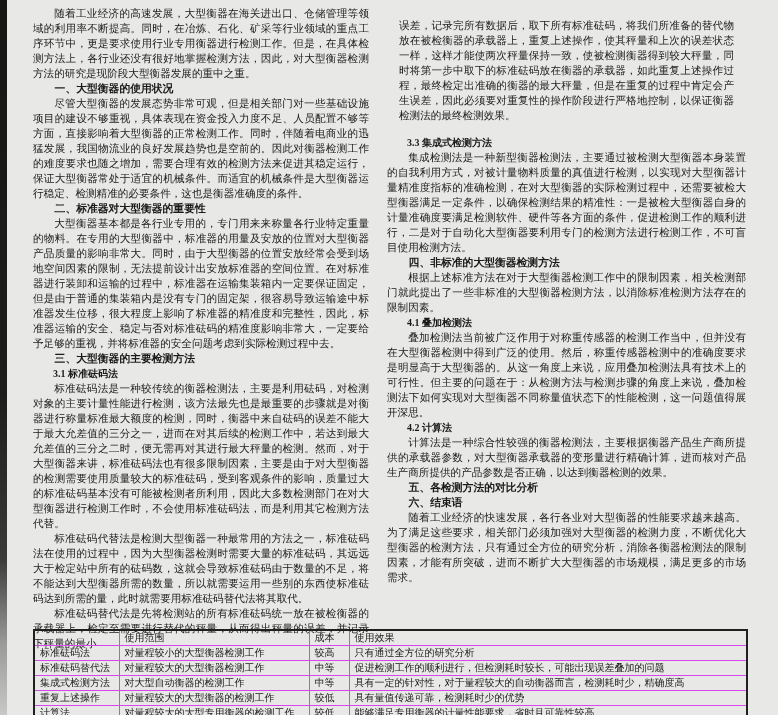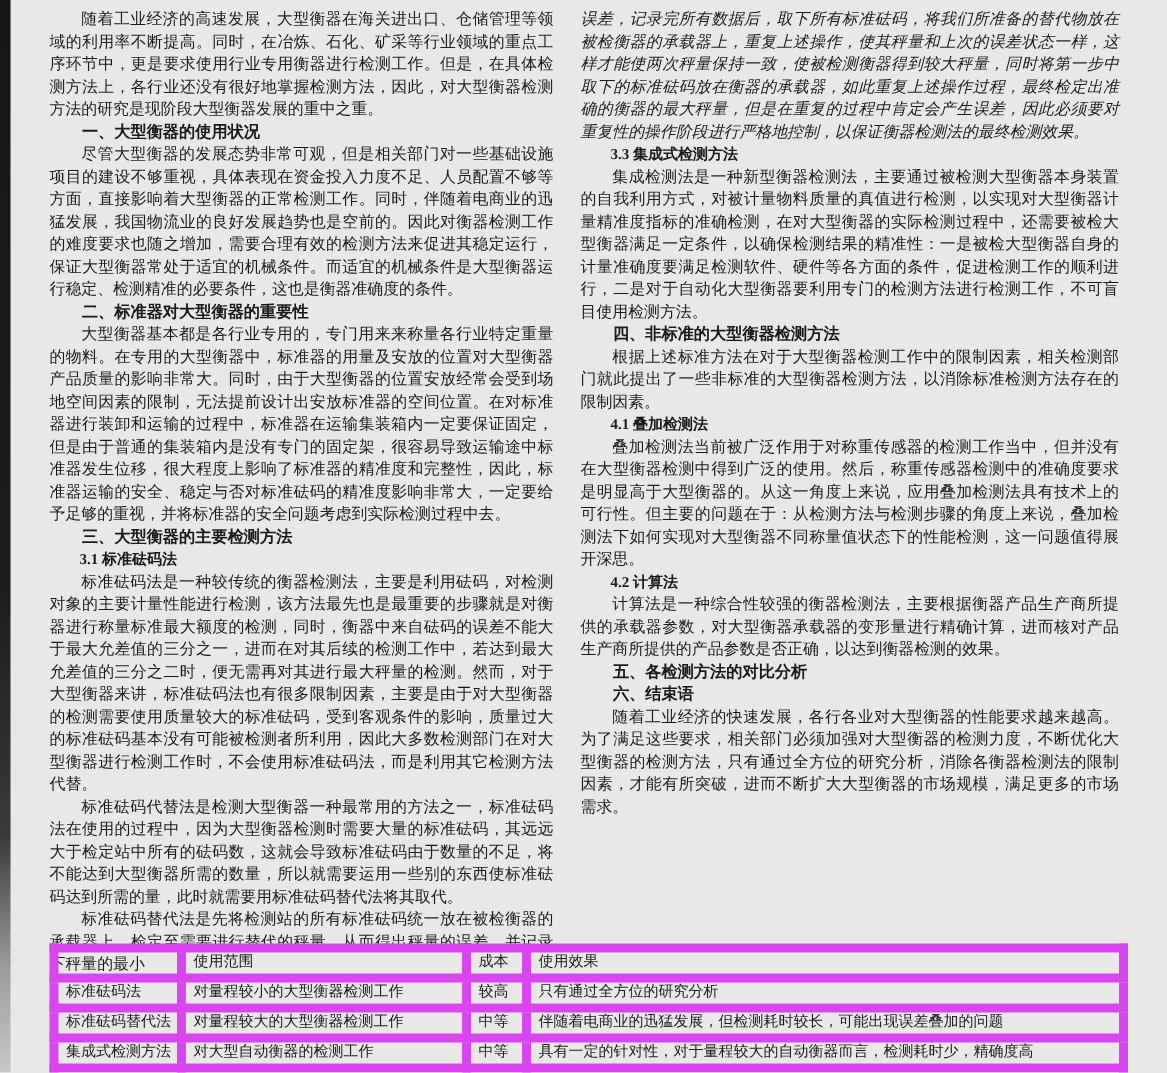--- a/index.html
+++ b/index.html
@@ -16,38 +16,38 @@
     background:linear-gradient(180deg,#161616 0%,#1d1d1d 55%,#3a3a3a 78%,#9a9a98 90%,#c8c8c6 100%);
   }
   .col{
     position:absolute;top:6px;
     font-size:10.6px;line-height:15px;
     text-align:justify;
   }
   .col-left{left:33px;width:336px;}
   .col-right{left:387px;width:359px;}
   .para{margin:0;text-indent:2em;}
-  .para-cont{margin:0;text-indent:0;font-style:italic;}
+  .para-cont{margin:12px;text-indent:0;}
   .heading{
     margin:0;text-indent:2em;font-weight:bold;
     font-family:"Liberation Sans","DejaVu Sans",sans-serif;
     font-size:10.8px;line-height:15px;
   }
   .subheading{
     margin:0;text-indent:2em;font-weight:bold;
     font-size:10px;line-height:15px;
   }
   table.cmp{
     position:absolute;left:33px;top:629px;width:713px;
     border-collapse:collapse;
     font-size:10px;line-height:12px;
     table-layout:fixed;
   }
   table.cmp td,table.cmp th{
-    border:6px solid #d946ef;
+    border:1px solid #d946ef;
     font-weight:normal;
     padding:1px 5px;
     height:12px;
     text-align:left;
     overflow:hidden;
     white-space:nowrap;
   }
   table.cmp{border:2px solid #1f1f1f;}
   td.center{text-align:center;padding:1px 2px;}
   col.c1{width:85px;} col.c2{width:190px;} col.c3{width:40px;} col.c4{width:398px;}
@@ -102,21 +102,21 @@
   <tr>
     <td>标准砝码法</td>
     <td>对量程较小的大型衡器检测工作</td>
     <td class="center">较高</td>
     <td>只有通过全方位的研究分析</td>
   </tr>
   <tr>
     <td>标准砝码替代法</td>
     <td>对量程较大的大型衡器检测工作</td>
     <td class="center">中等</td>
-    <td>伴随着电商业的迅猛发展，但检测耗时较长，可能出现误差叠加的问题</td>
+    <td>促进检测工作的顺利进行，但检测耗时较长，可能出现误差叠加的问题</td>
   </tr>
   <tr>
     <td>集成式检测方法</td>
     <td>对大型自动衡器的检测工作</td>
     <td class="center">中等</td>
     <td>具有一定的针对性，对于量程较大的自动衡器而言，检测耗时少，精确度高</td>
   </tr>
   <tr>
     <td>重复上述操作</td>
     <td>对量程较大的大型衡器的检测工作</td>

